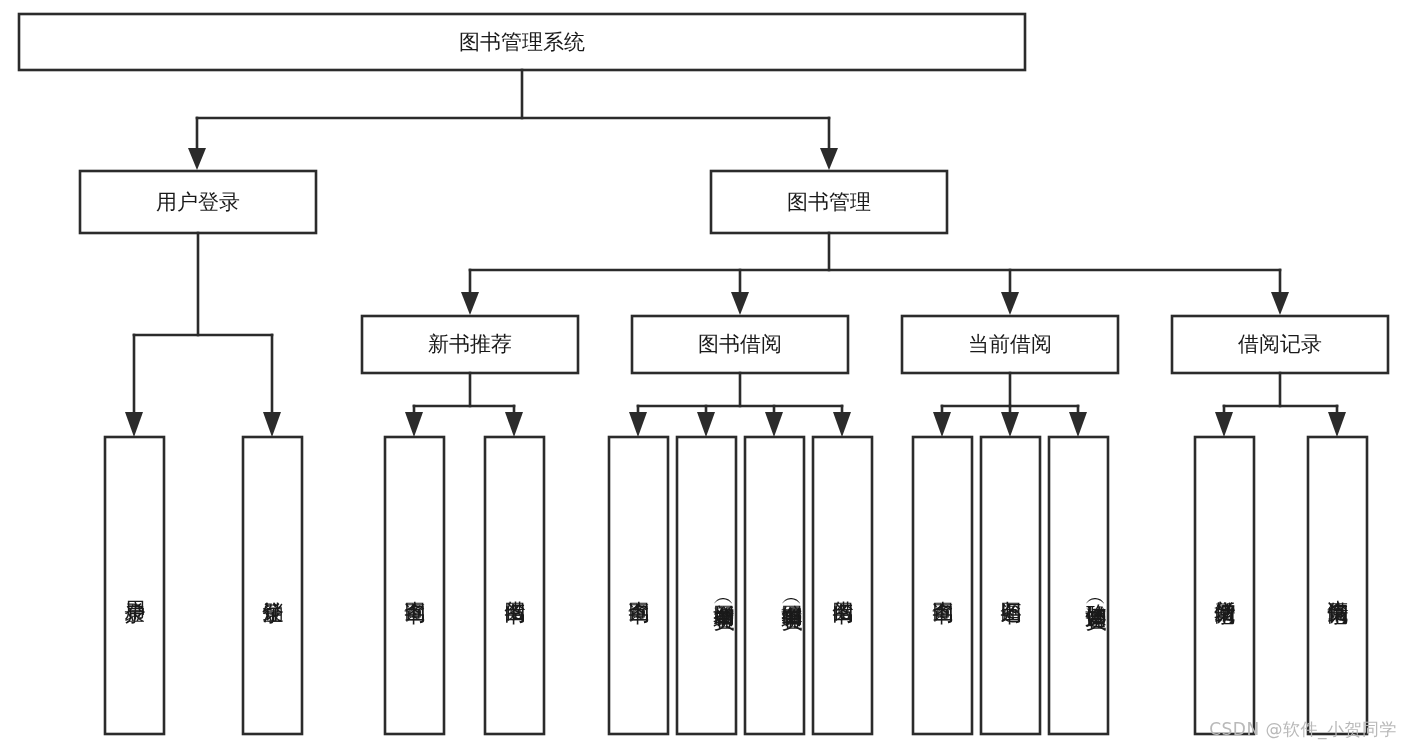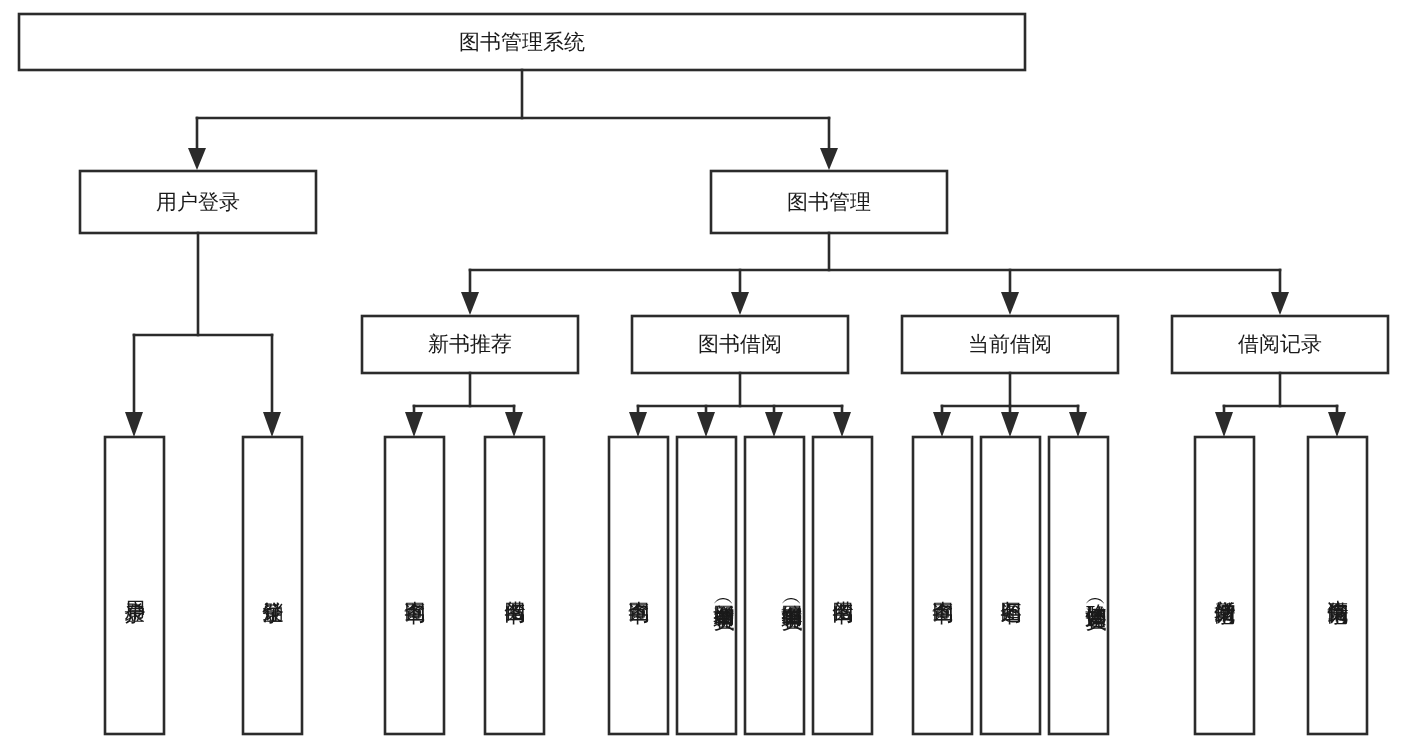--- a/index.html
+++ b/index.html
@@ -219,14 +219,15 @@
   <div class="node-label-v" style="left:745px; top:443px; width:59px; height:297px; display:flex; align-items:flex-start; justify-content:center;">编辑图书（管理员）</div>
   <div class="node-label-v" style="left:813px; top:437px; width:59px; height:297px; display:flex; align-items:center; justify-content:center;">借阅图书</div>
 
   <div class="node-label-v" style="left:913px; top:437px; width:59px; height:297px; display:flex; align-items:center; justify-content:center;">查询图书</div>
   <div class="node-label-v" style="left:981px; top:437px; width:59px; height:297px; display:flex; align-items:center; justify-content:center;">归还图书</div>
   <div class="node-label-v" style="left:1049px; top:443px; width:59px; height:297px; display:flex; align-items:flex-start; justify-content:center;">确认归还（管理员）</div>
 
   <div class="node-label-v" style="left:1195px; top:437px; width:59px; height:297px; display:flex; align-items:center; justify-content:center;">新增借阅记录</div>
   <div class="node-label-v" style="left:1308px; top:437px; width:59px; height:297px; display:flex; align-items:center; justify-content:center;">查询借阅记录</div>
 
+  <div class="watermark">CSDN @软件_小贺同学</div>
 
 </div>
 
 </body></html>

